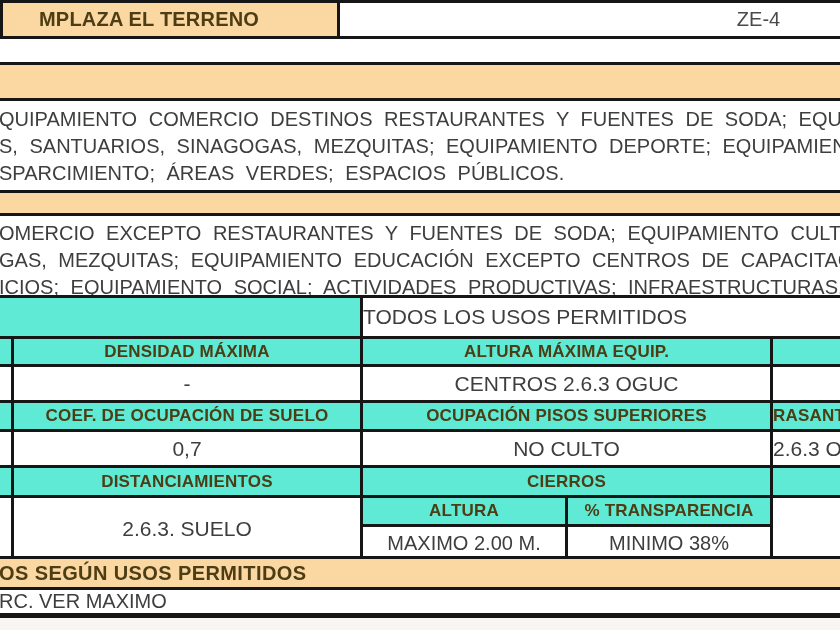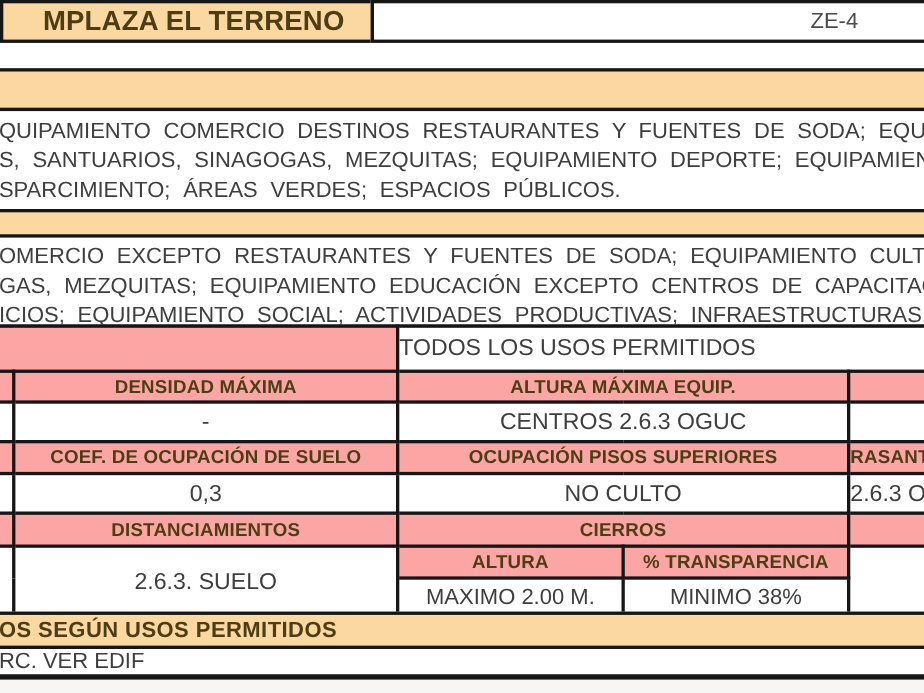--- a/index.html
+++ b/index.html
@@ -9,40 +9,40 @@
   }
   .blk{position:absolute;box-sizing:border-box;border:3px solid #161616;}
   .orange{background:#fbd7a1;}
   .white{background:#ffffff;}
   .hdr-text{color:#4d3d14;font-weight:bold;}
   .body-text{color:#3e3e3e;}
 
   
   #rowA{top:26px;left:-40px;width:1180px;height:39px;border:0;display:flex;}
   #rowA .cellA1{box-sizing:border-box;border:3px solid #161616;width:340px;height:39px;
-    display:flex;align-items:center;padding-left:36px;font-size:25px;letter-spacing:.2px;white-space:nowrap;}
+    display:flex;align-items:center;padding-left:36px;font-size:20px;letter-spacing:.2px;white-space:nowrap;}
   #rowA .cellA2{box-sizing:border-box;border:3px solid #161616;margin-left:-3px;width:843px;height:39px;
     display:flex;align-items:center;justify-content:center;font-size:20px;color:#4a4a4a;}
 
   
   .band{left:-40px;width:1180px;}
   #bandB{top:62px;height:39px;}
   #band2{top:190px;height:26px;}
 
   
   .para{left:-40px;width:1180px;background:#fff;padding-left:36px;overflow:hidden;}
   #para1{top:98px;height:95px;padding-top:5px;}
   #para2{top:213px;height:85px;padding-top:4px;}
   .para .pline{display:block;white-space:nowrap;font-size:20px;line-height:27px;
     word-spacing:6px;color:#3e3e3e;}
 
   
   #normsTable{position:absolute;top:295px;left:-40px;border-collapse:collapse;table-layout:fixed;width:1180px;}
   #normsTable td{border:3px solid #161616;padding:0;text-align:center;vertical-align:middle;overflow:visible;}
-  #normsTable td.h{background:#fca5a5;color:#4d3d14;font-weight:bold;font-size:17px;letter-spacing:.2px;}
+  #normsTable td.h{background:#5eead4;color:#4d3d14;font-weight:bold;font-size:17px;letter-spacing:.2px;}
   #normsTable td.v{background:#ffffff;color:#3e3e3e;font-size:21px;}
   #normsTable td.left-cut{text-align:left;white-space:nowrap;}
   .rh1 td{height:38px;} .rh2 td{height:25px;} .rh3 td{height:33px;} .rh4 td{height:26px;}
   .rh5 td{height:33px;} .rh6 td{height:27px;margin-top:46px;} .rh7 td{height:26px;} .rh8 td{height:32px;}
   #todos-cell{padding-left:254px;font-size:21px;}
   #rasantes-h{padding-left:17px;}
   #rasantes-v{padding-left:22px;}
   .subv{font-size:20px !important;}
 
   
@@ -108,21 +108,21 @@
       <td class="v"></td>
     </tr>
     <tr class="rh4">
       <td class="h"></td>
       <td class="h">COEF. DE OCUPACIÓN DE SUELO</td>
       <td colspan="2" class="h">OCUPACIÓN PISOS SUPERIORES</td>
       <td id="rasantes-h" class="h left-cut">RASANTES</td>
     </tr>
     <tr class="rh5">
       <td class="v"></td>
-      <td class="v">0,3</td>
+      <td class="v">0,7</td>
       <td colspan="2" class="v">NO CULTO</td>
       <td id="rasantes-v" class="v left-cut">2.6.3 OGUC</td>
     </tr>
     <tr class="rh6">
       <td class="h"></td>
       <td class="h">DISTANCIAMIENTOS</td>
       <td colspan="2" class="h">CIERROS</td>
       <td class="h"></td>
     </tr>
     <tr class="rh7">
@@ -136,17 +136,17 @@
       <td class="v subv">MAXIMO 2.00 M.</td>
       <td class="v subv">MINIMO 38%</td>
     </tr>
   </tbody>
     </table>
 
   <div id="footHdr" class="blk band orange hdr-text">
     <span>OS SEGÚN USOS PERMITIDOS</span>
   </div>
   <div id="footVal" class="blk band body-text">
-    <span>RC. VER EDIF</span>
+    <span>RC. VER MAXIMO</span>
   </div>
   <div id="bottomStrip"></div>
 
 </div>
 
 </body></html>

